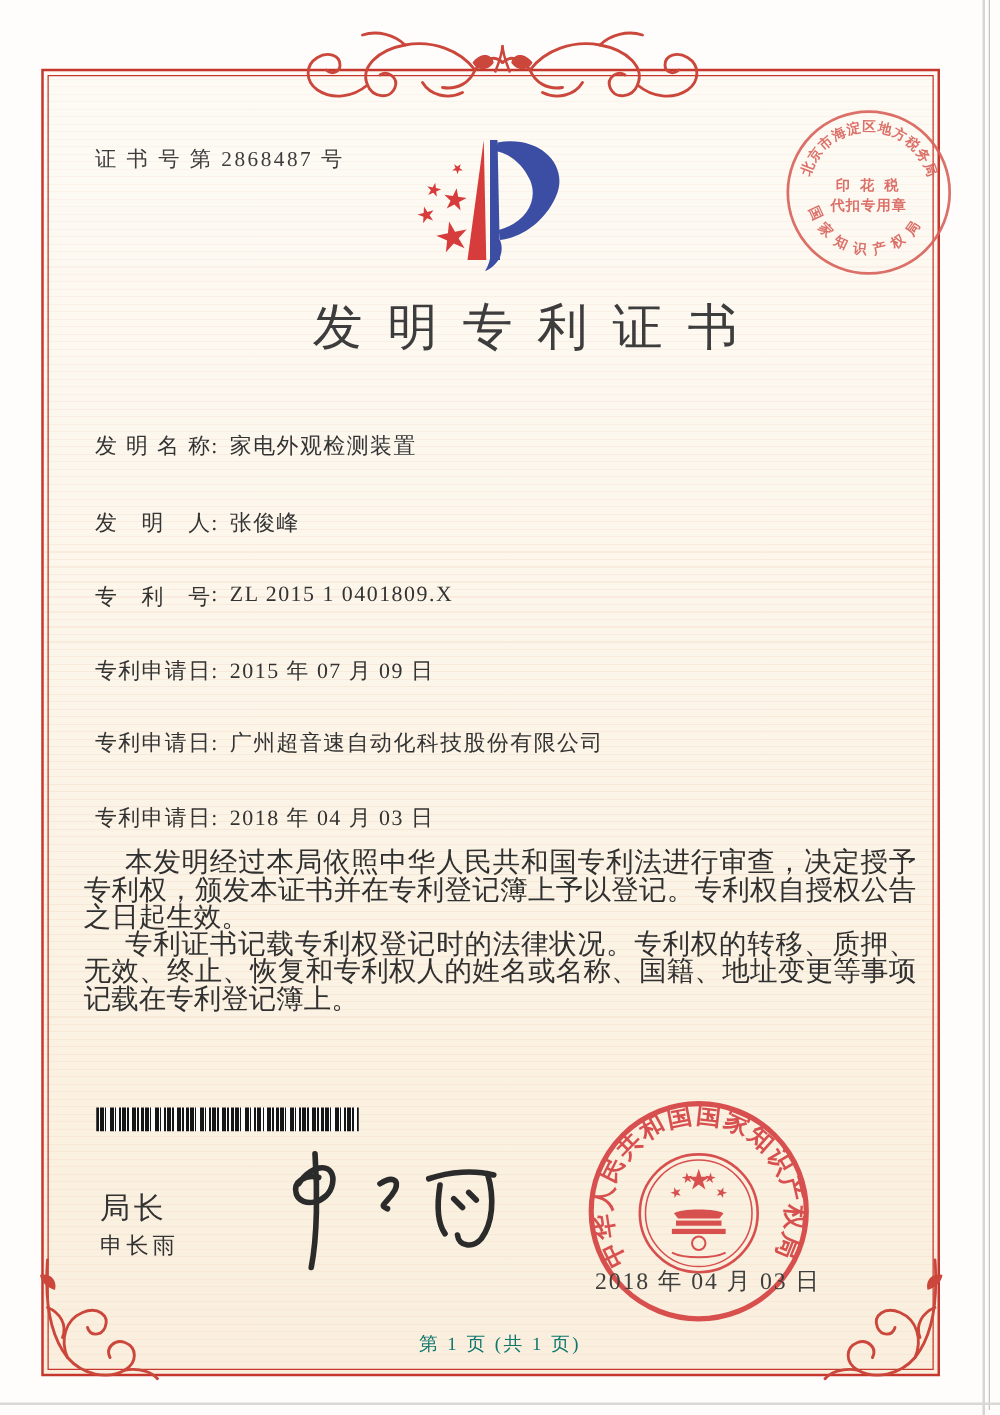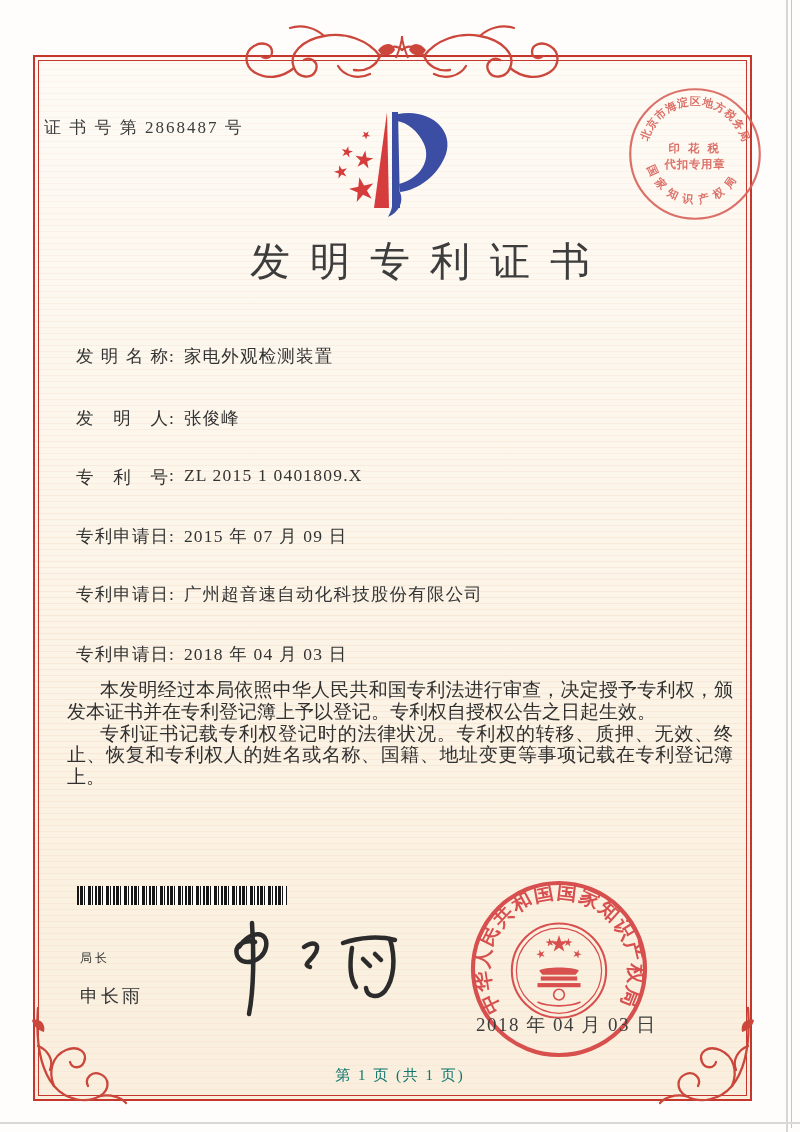--- a/index.html
+++ b/index.html
@@ -18,47 +18,47 @@
        repeating-linear-gradient(180deg, rgba(231,166,136,.20) 0 1px, rgba(255,255,255,0) 1px 6px);
   }
   
   .frame-outer{position:absolute;left:33px;top:55px;width:719px;height:1046px;
      border:2px solid #c5372d;box-sizing:border-box;}
   .frame-inner{position:absolute;left:3px;top:3px;right:3px;bottom:3px;
      border:1.5px solid #c5372d;}
 
   .ornament{position:absolute;}
 
-  .cert-number{position:absolute;left:44px;top:116px;font-size:17px;letter-spacing:2px;color:#3c3c3c;}
+  .cert-number{position:absolute;left:76px;top:116px;font-size:17px;letter-spacing:2px;color:#3c3c3c;}
 
   .logo{position:absolute;left:326px;top:102px;width:152px;height:120px;}
   .tax-stamp{position:absolute;left:625px;top:84px;width:140px;height:140px;opacity:.9;}
 
   .title{position:absolute;left:0;top:234px;width:100%;text-align:center;
      font-size:40px;letter-spacing:20px;text-indent:20px;color:#3d3d3d;font-weight:500;padding-left:20px;}
 
   .field-row{position:absolute;left:76px;font-size:17.5px;color:#333;white-space:nowrap;}
   .flabel{display:inline-block;width:92px;text-align:justify;text-align-last:justify;vertical-align:top;}
   .fsep{display:inline-block;margin:0 10px 0 1px;}
   .fvalue{letter-spacing:1.2px;}
   .r1{top:344px}.r2{top:406px}.r3{top:465px}.r4{top:524px}.r5{top:582px}.r6{top:642px}
 
-  .body-text{position:absolute;left:67px;top:679px;width:666px;font-size:19px;
+  .body-text{position:absolute;left:67px;top:679px;width:666px;font-size:22px;
      line-height:21.8px;color:#303030;text-align:justify;}
   .body-text p{margin:0;text-indent:33px;}
 
   .barcode{position:absolute;left:77px;top:886px;width:210px;height:19px;
      background:repeating-linear-gradient(90deg,
        #151515 0 2px, #fbfbfb 2px 3px,
        #151515 3px 6px, #fbfbfb 6px 7px,
        #151515 7px 8px, #fbfbfb 8px 11px,
        #151515 11px 14px, #fbfbfb 14px 15px,
        #151515 15px 16px, #fbfbfb 16px 18px);}
 
-  .signer-title{position:absolute;left:80px;top:950px;font-size:12px;letter-spacing:3px;color:#333;}
+  .signer-title{position:absolute;left:80px;top:950px;font-size:24px;letter-spacing:3px;color:#333;}
   .signer-name{position:absolute;left:80px;top:984px;font-size:18px;letter-spacing:3px;color:#333;}
   .signature{position:absolute;left:205px;top:916px;width:225px;height:102px;}
 
   .issue-seal{position:absolute;left:468px;top:878px;width:182px;height:182px;opacity:.93;}
   .seal-date{position:absolute;left:476px;top:1012px;font-size:19px;letter-spacing:1.5px;
      color:#3e3e3e;z-index:6;white-space:nowrap;}
 
   .page-footer{position:absolute;left:0;top:1066px;width:100%;text-align:center;
      font-size:15px;letter-spacing:2px;color:#0f766e;}
 

